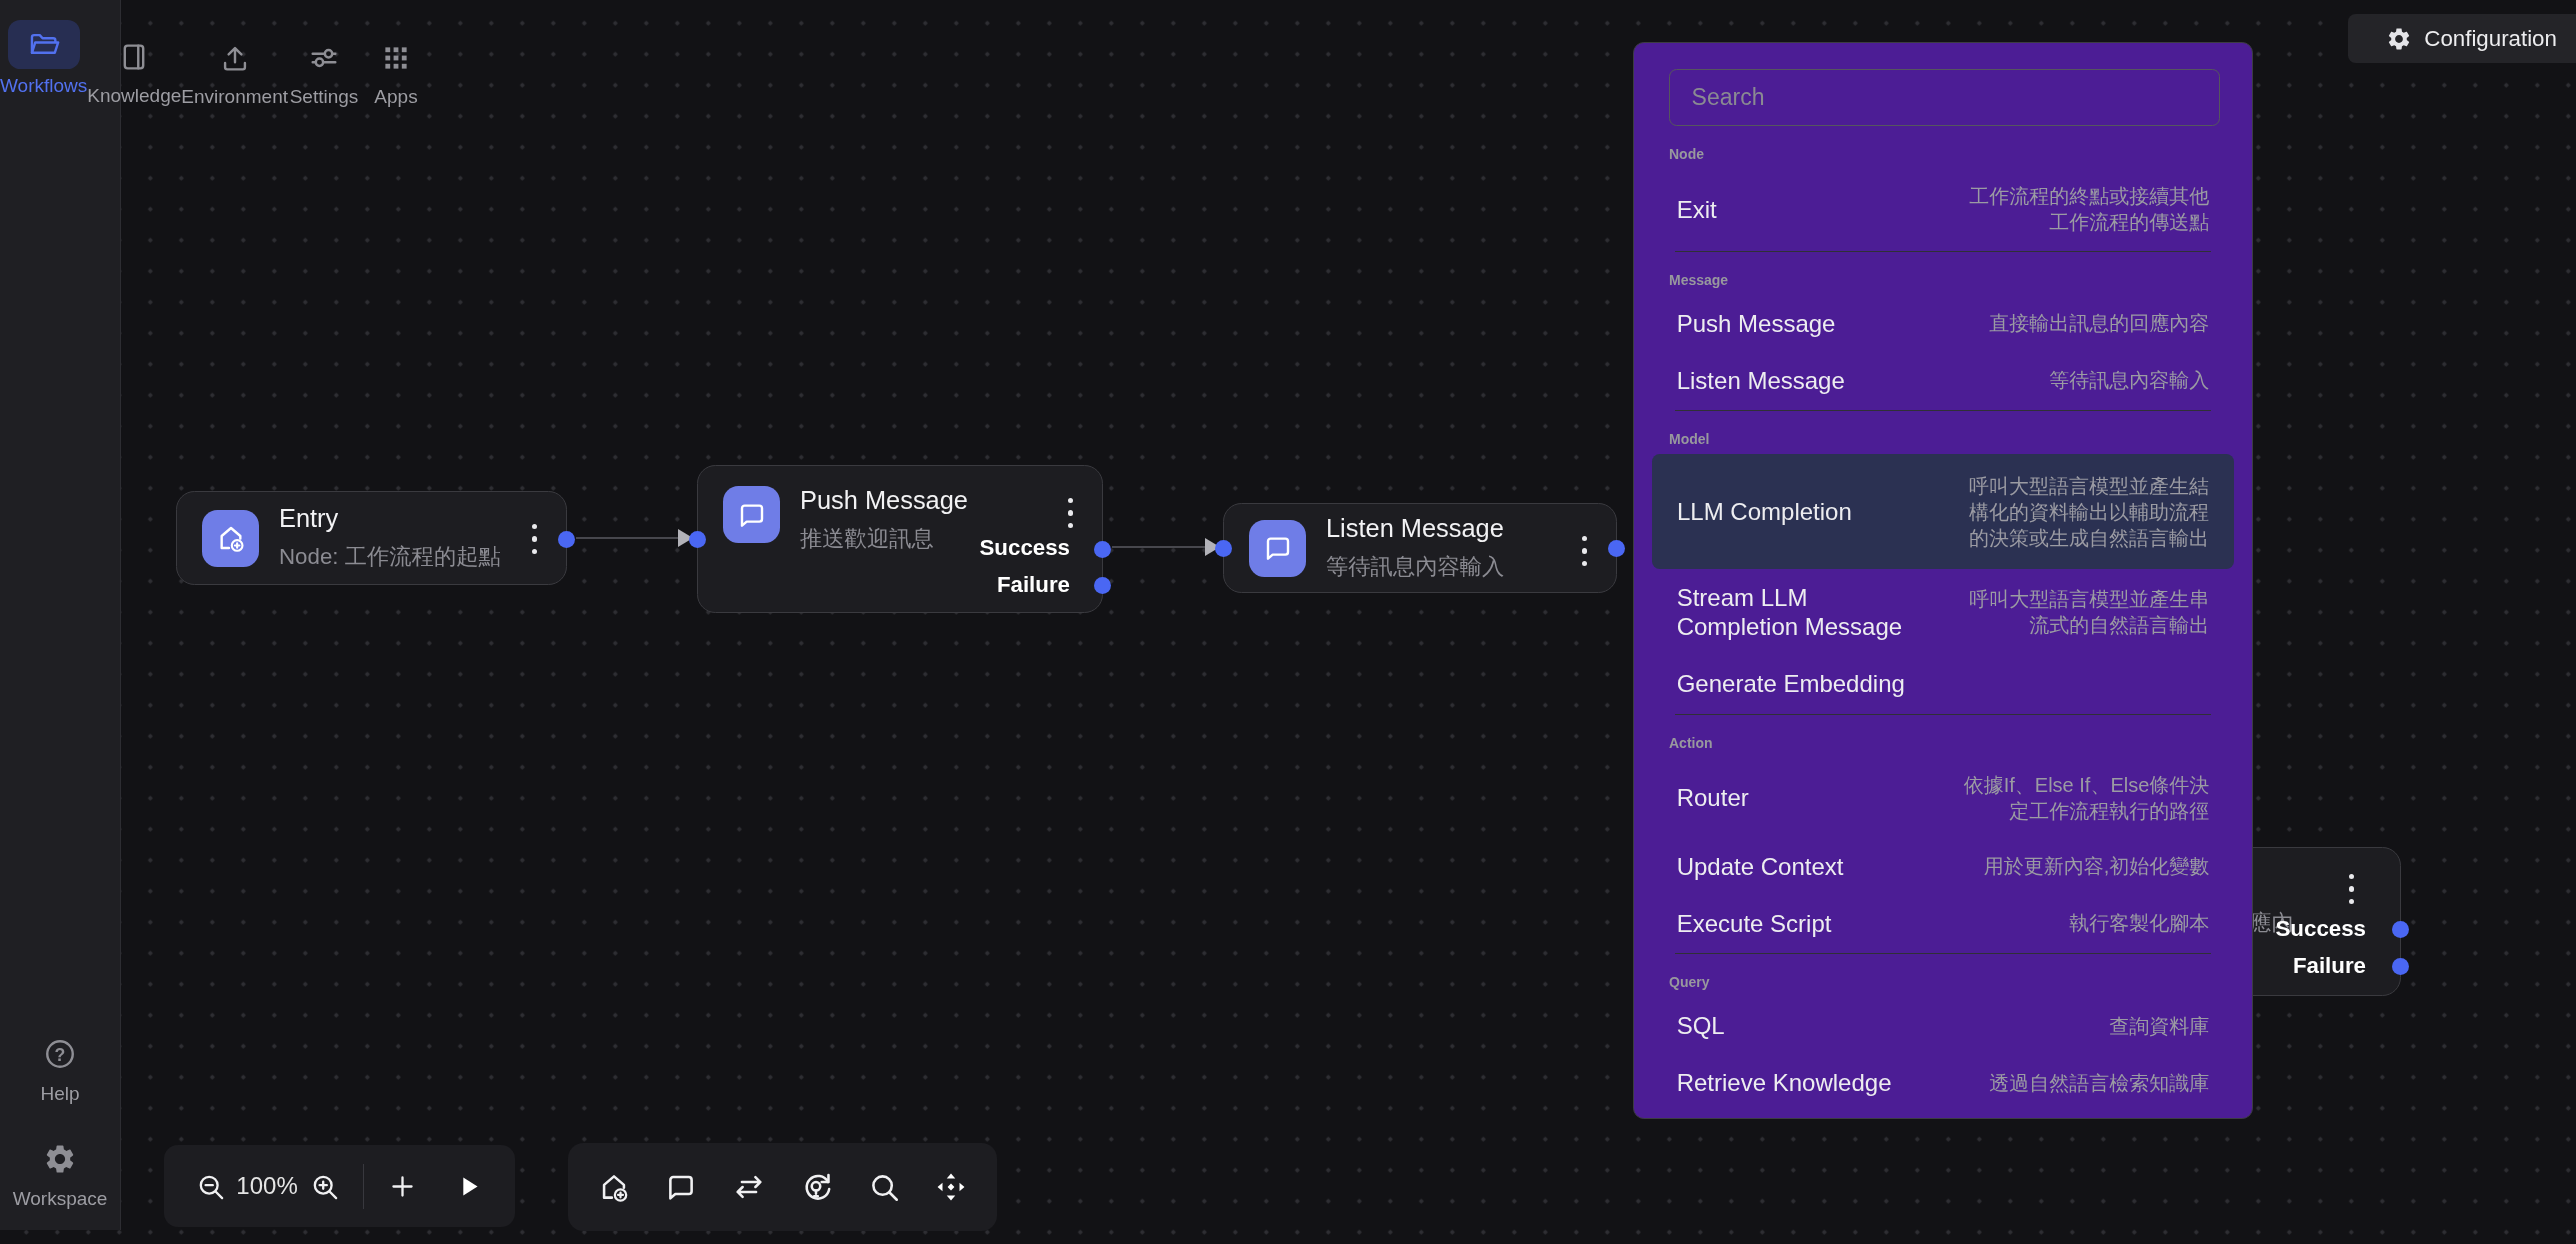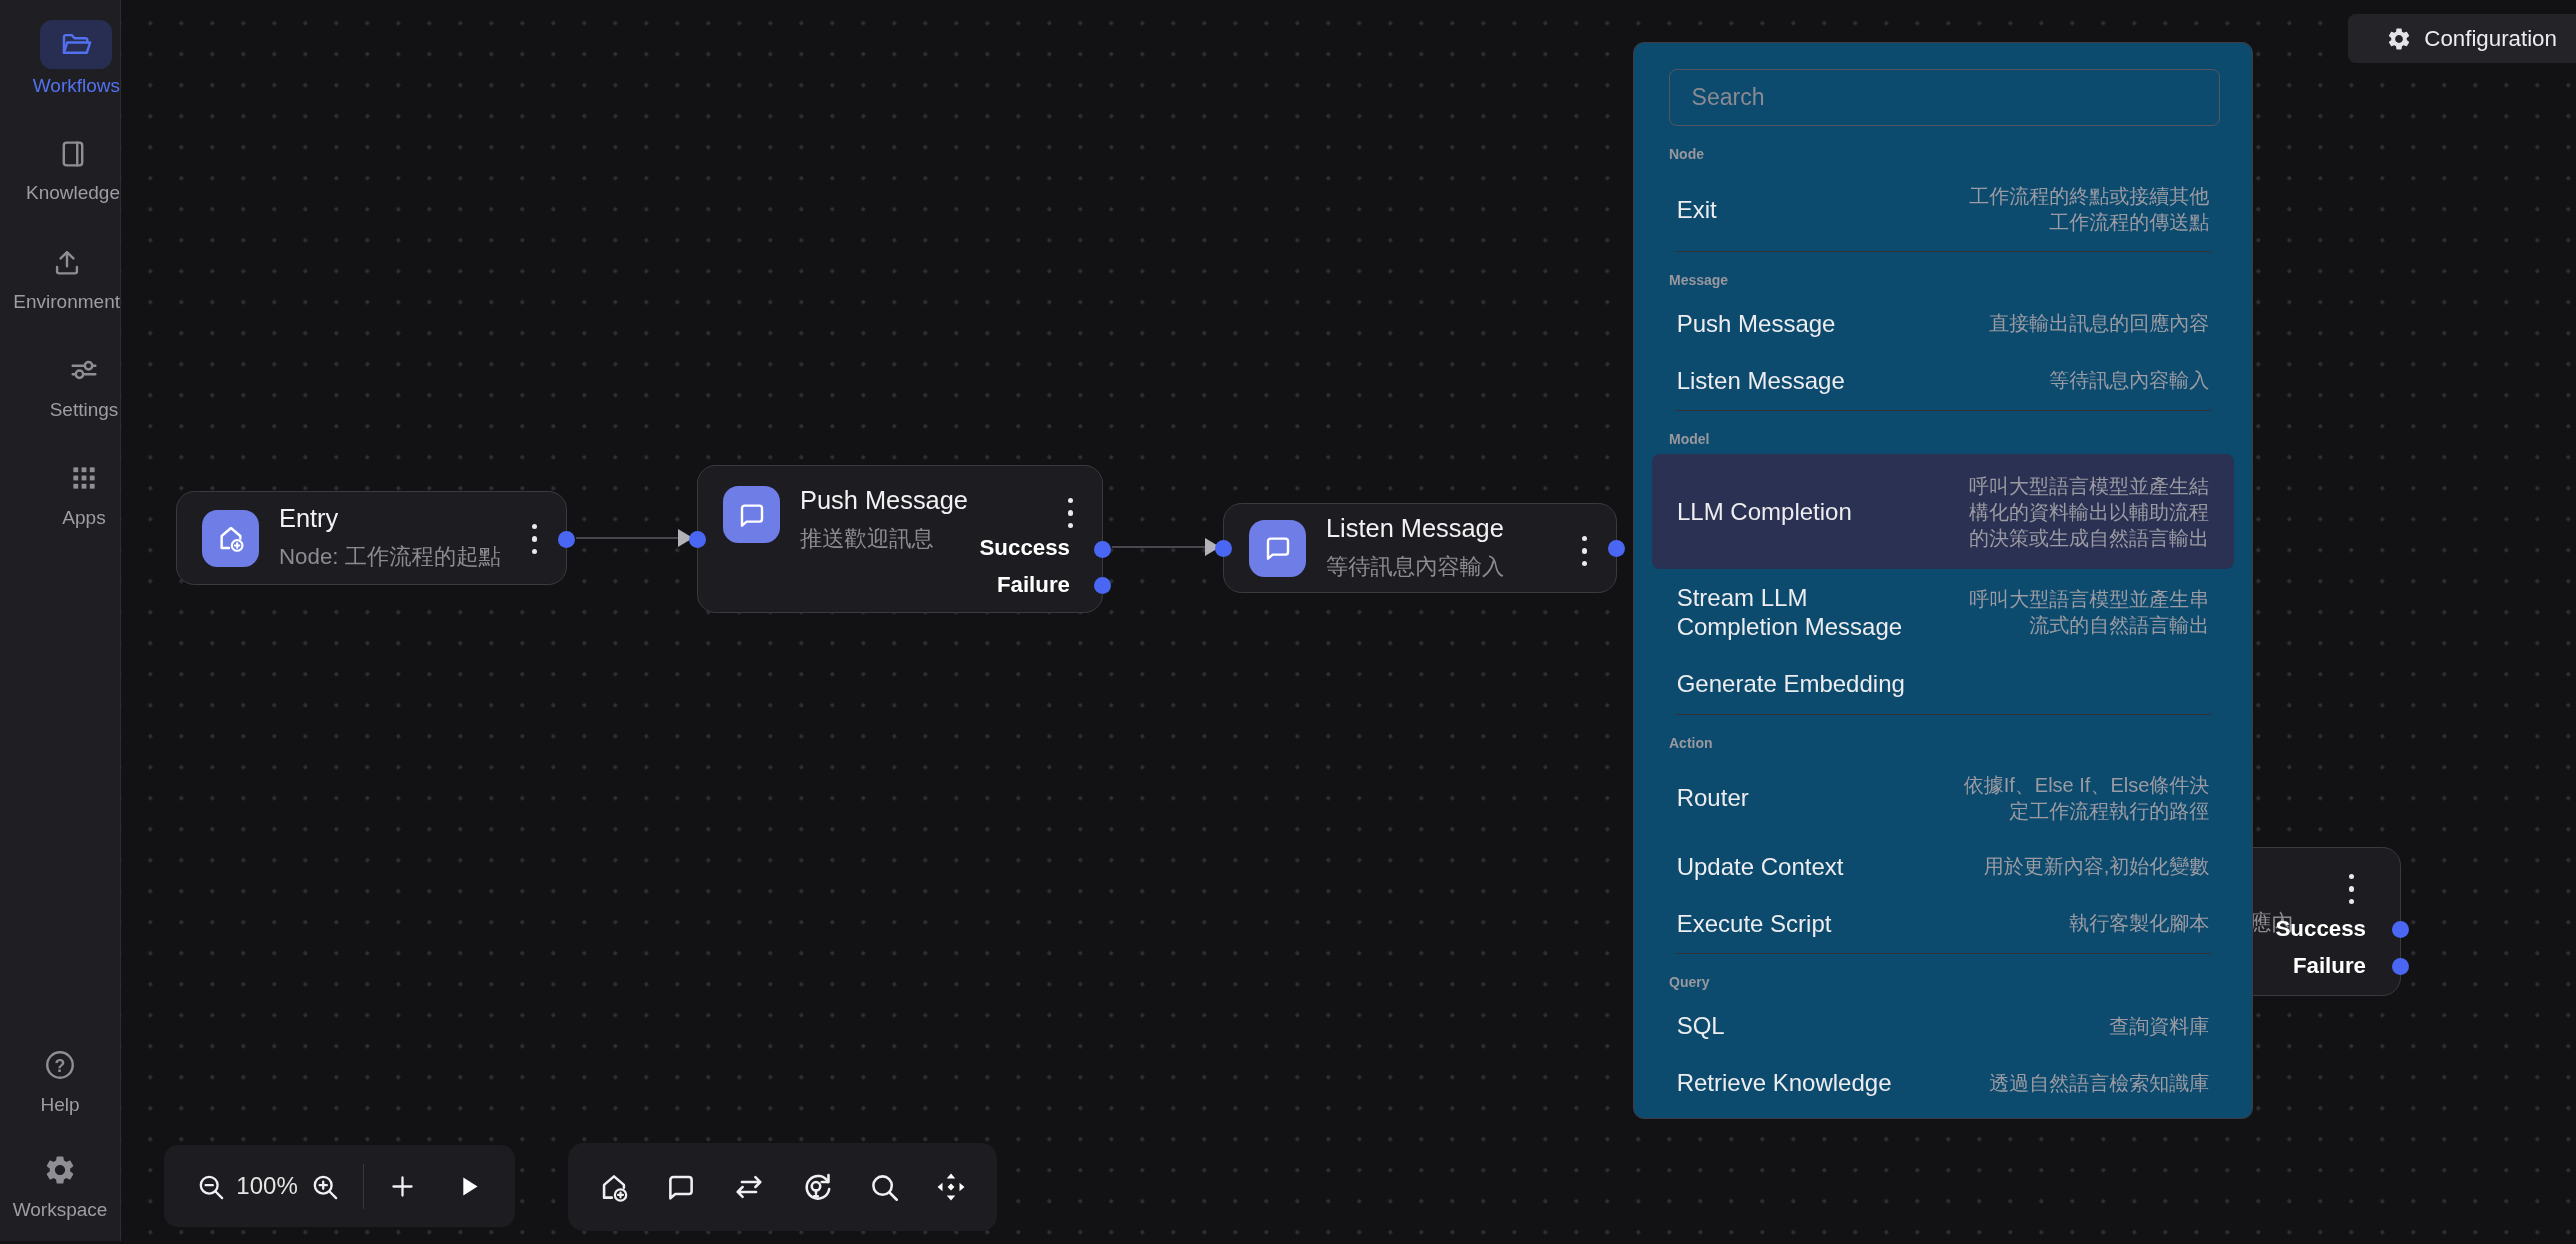--- a/index.html
+++ b/index.html
@@ -3,22 +3,22 @@
 <meta charset="utf-8">
 <style>
   html,body{margin:0;padding:0;background:#0c0c0e;}
   .screen{position:relative;width:2576px;height:1245px;background:#121215;overflow:hidden;
           font-family:"Liberation Sans",sans-serif;-webkit-font-smoothing:antialiased;}
   .dots{position:absolute;inset:0;z-index:0;
         background-image:radial-gradient(circle,#2e2e33 1.9px,transparent 2.3px);
         background-size:31px 31px;background-position:10.8px 7.7px;}
 
   
-  .sidebar{position:absolute;left:0;top:0;bottom:4px;width:120px;background:#1f1f23;
-           border-right:1.5px solid #2d2d32;z-index:6;display:flex;flex-direction:column;align-items:flex-end;}
+  .sidebar{position:absolute;left:0;top:0;bottom:15px;width:120px;background:#1f1f23;
+           border-right:1.5px solid #2d2d32;z-index:6;display:flex;flex-direction:row;align-items:flex-start;}
   .side-item{display:flex;flex-direction:column;align-items:center;cursor:pointer;}
   .side-icon{width:72px;height:45px;border-radius:12.3px;display:flex;align-items:center;justify-content:center;}
   .side-item.active .side-icon{background:#272e52;height:49px;}
   .side-label{margin-top:6.2px;font-size:19px;color:#9d9da3;}
   .side-item.active .side-label{color:#5271ef;}
   .side-icon svg{width:34px;height:34px;stroke:#8e8e94;fill:none;stroke-width:1.7;stroke-linecap:round;stroke-linejoin:round;}
   .side-item.active .side-icon svg{stroke:#5271ef;}
   .side-bottom{position:absolute;bottom:20px;left:0;width:100%;display:flex;flex-direction:column;align-items:center;gap:32px;}
 
   
@@ -32,21 +32,21 @@
   .node-sub{font-size:22.3px;color:#8b8b92;margin-top:9.2px;}
   .kebab{position:absolute;right:26px;top:29px;display:flex;flex-direction:column;gap:7px;cursor:pointer;padding:3.1px;}
   .kebab i{width:5.4px;height:5.4px;border-radius:50%;background:#e9e9ec;}
   .port{position:absolute;width:17px;height:17px;border-radius:50%;background:#4a67f3;z-index:3;}
   .out-label{position:absolute;font-size:22.3px;font-weight:bold;color:#fff;}
   .edge{position:absolute;height:2.3px;background:#47474d;z-index:1;}
   .edge::after{content:"";position:absolute;right:-3.1px;top:50%;transform:translateY(-50%);
                border-left:15.4px solid #b2b2b8;border-top:9.2px solid transparent;border-bottom:9.2px solid transparent;}
 
   
-  .panel{position:absolute;left:1633px;top:42px;width:620px;height:1077px;background:#0c4a6e;
+  .panel{position:absolute;left:1633px;top:42px;width:620px;height:1077px;background:#4c1d95;
          border:1.5px solid #3c3c42;border-radius:10.8px;z-index:5;box-sizing:border-box;overflow:hidden;}
   .search{display:block;margin:26px 35px 3.1px 35px;width:551px;height:57px;box-sizing:border-box;
           background:transparent;border:1.5px solid #56565e;border-radius:7.7px;color:#e8e8ea;
           font-size:23px;padding:0 21.6px;font-family:inherit;outline:none;}
   .search::placeholder{color:#8a8a92;}
   .psections{padding:0 35px;}
   .sec-label{margin-top:20px;height:23px;font-size:14px;font-weight:bold;color:#98989e;}
   .p-item{display:flex;gap:23px;padding:14px 7.7px;align-items:center;cursor:pointer;}
   .p-name{flex:1;font-size:24px;color:#ededf0;line-height:29px;}
   .p-desc{width:254px;font-size:20px;color:#9b9ba3;line-height:26px;text-align:right;}

